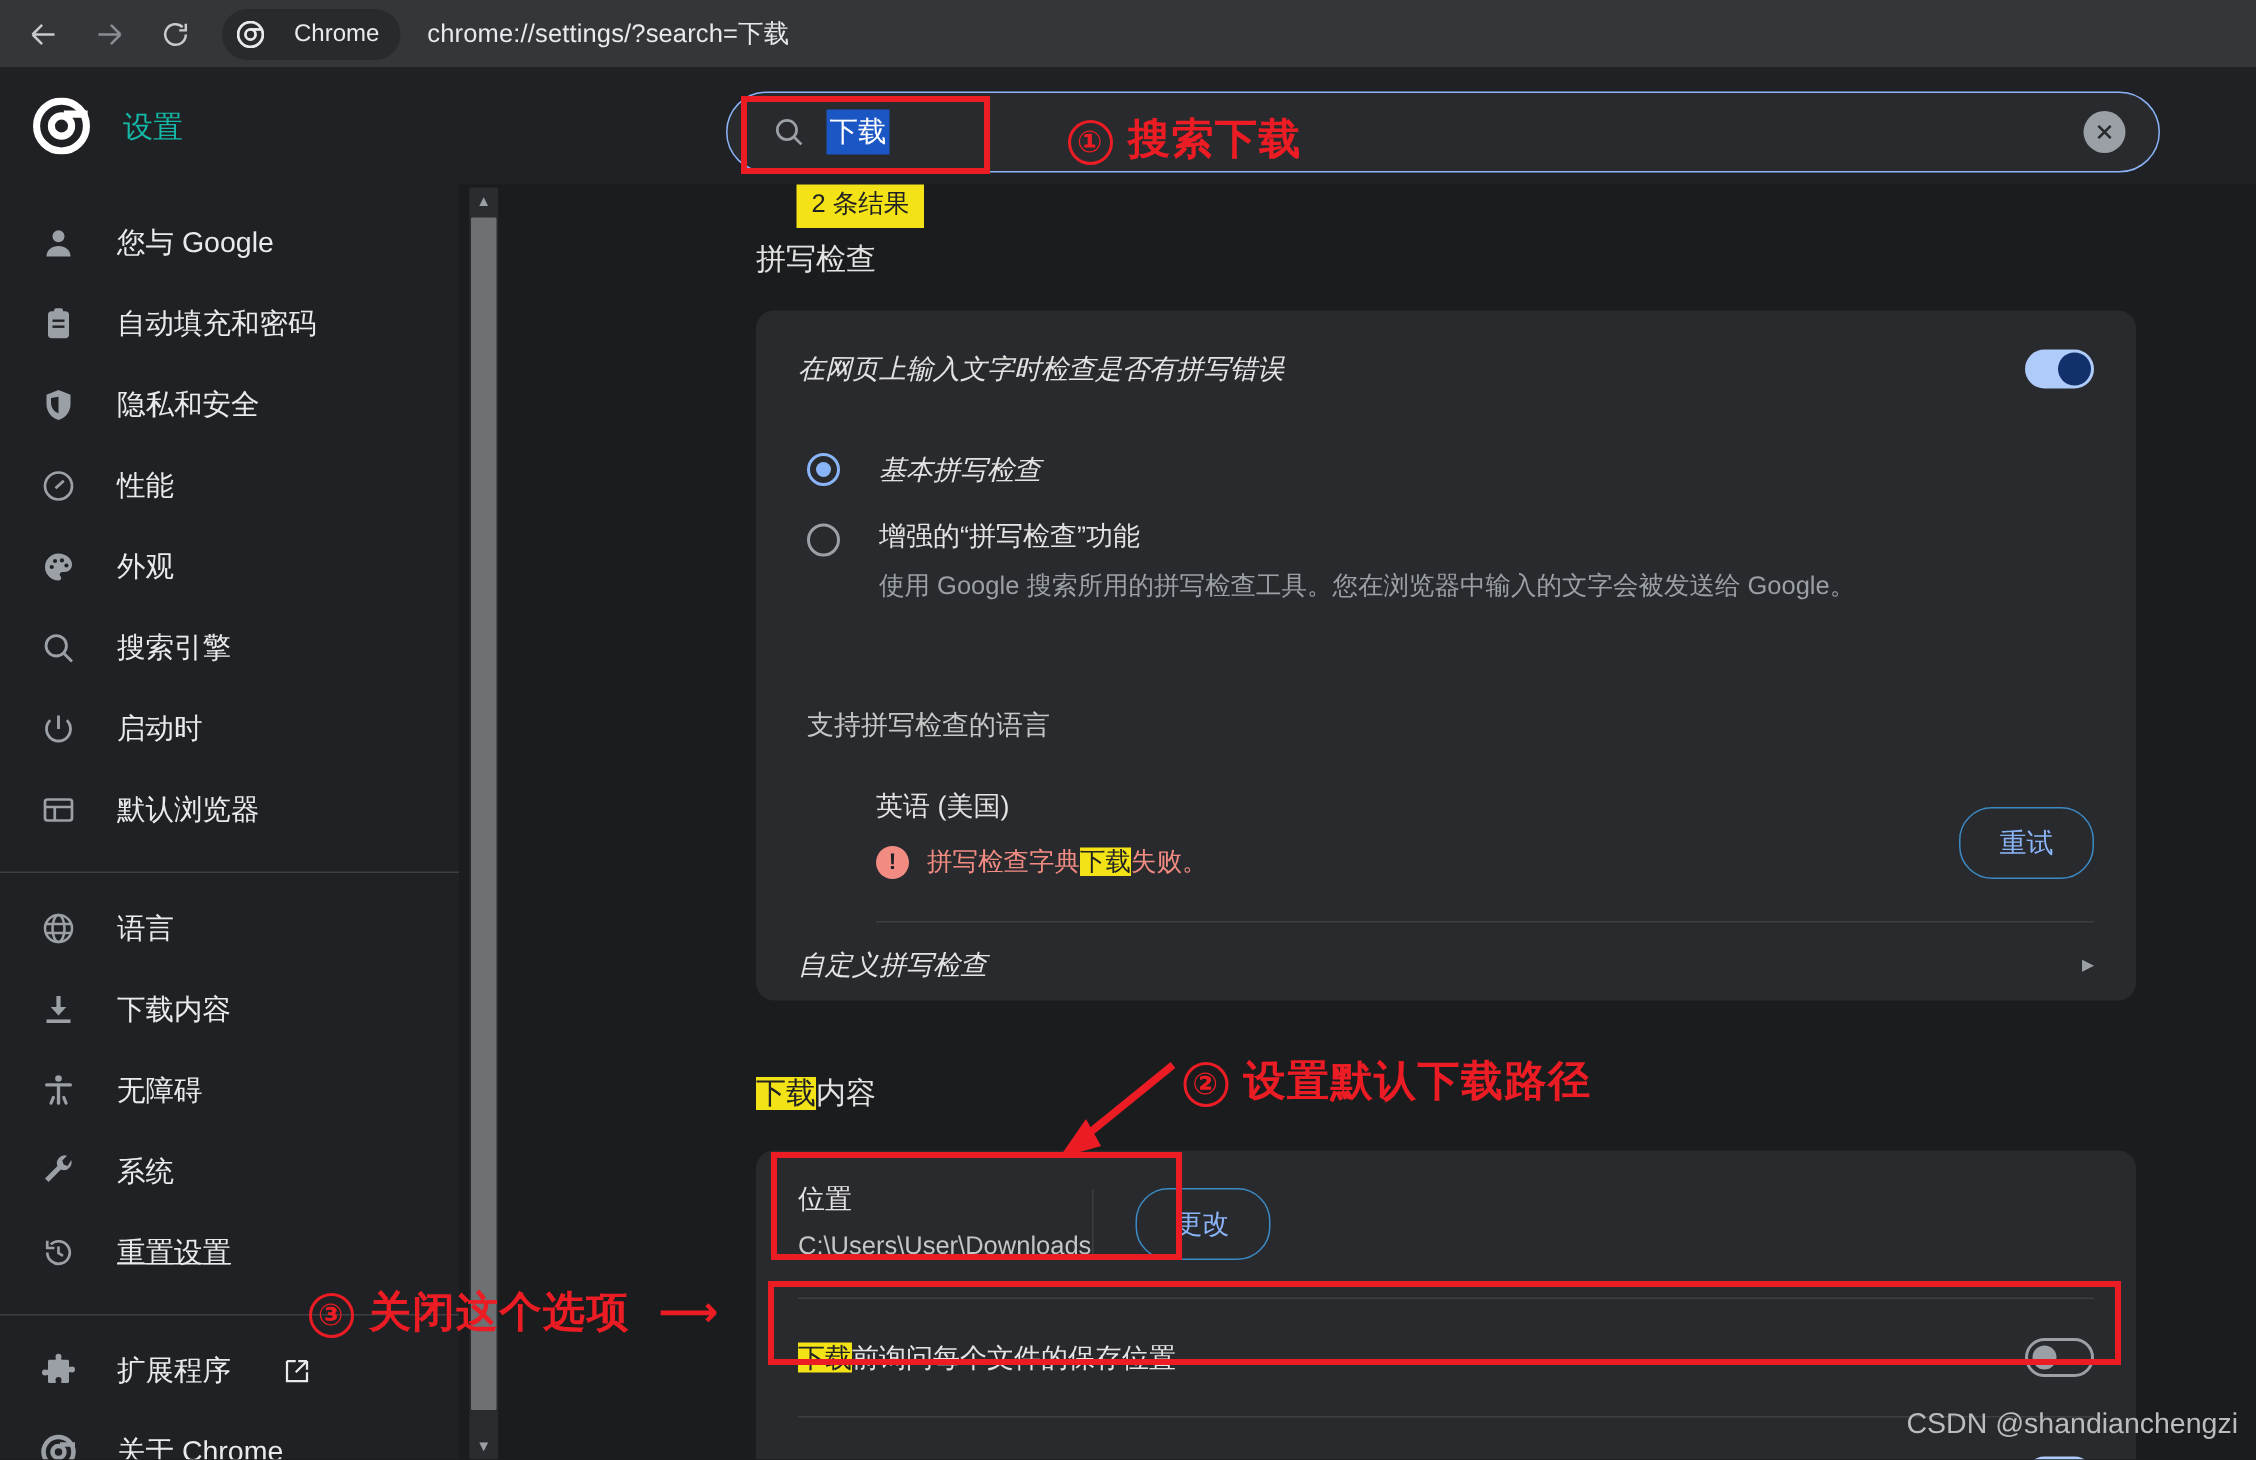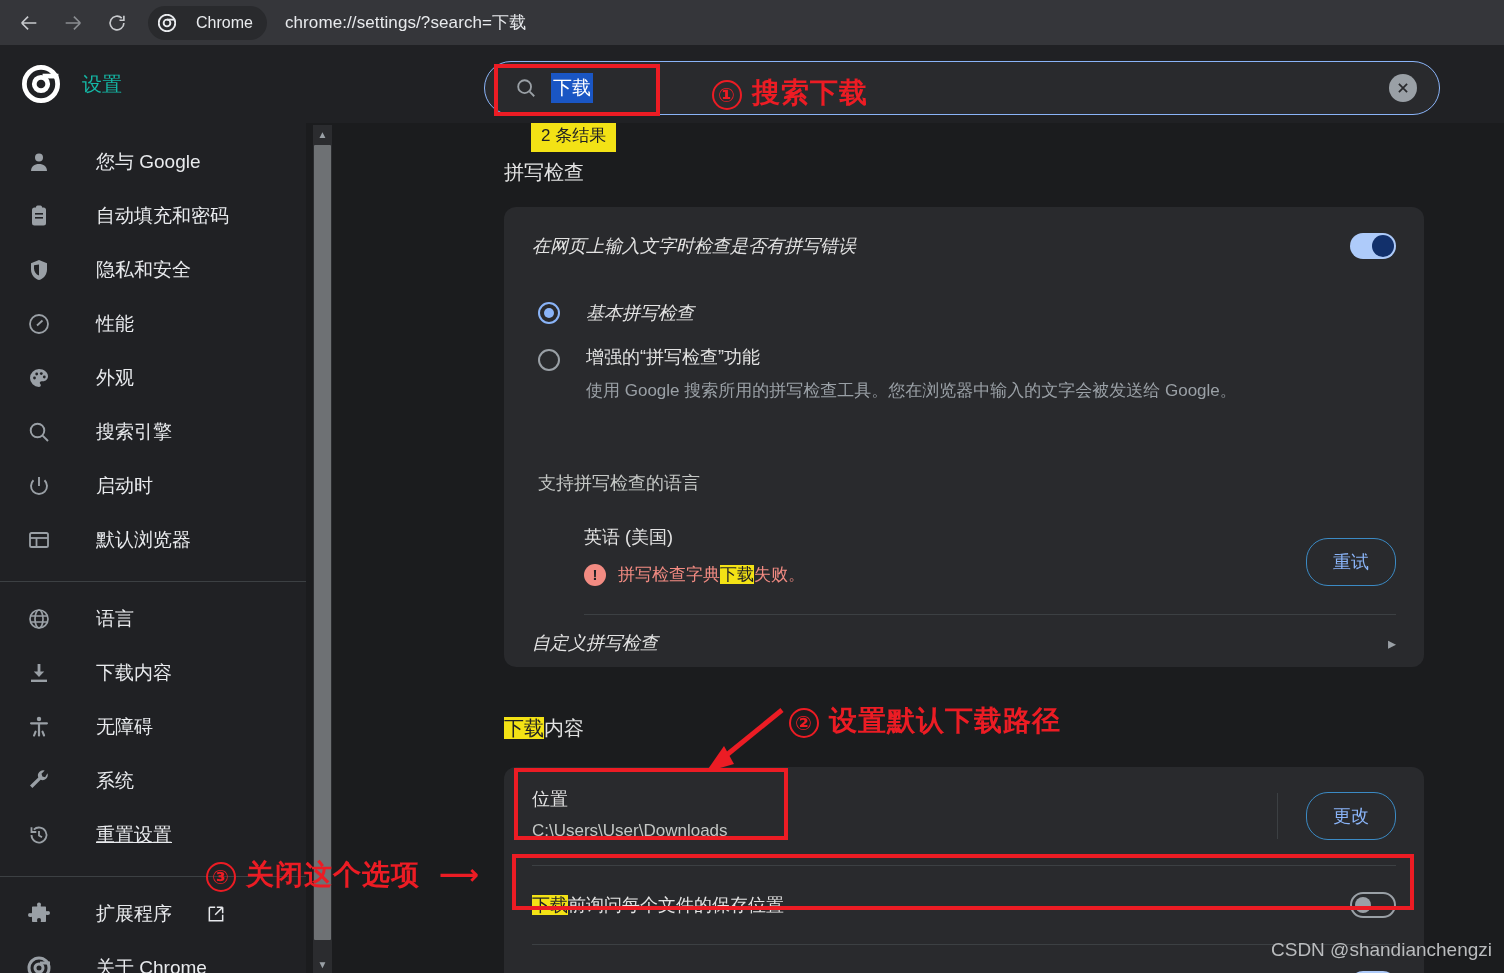--- a/index.html
+++ b/index.html
@@ -64,21 +64,21 @@
   .sidebar {
     position: absolute; left: 0; top: 123px; width: 306px; height: 850px;
     background: #202124; padding-top: 12px; overflow: hidden;
   }
   .side-item {
     display: flex; align-items: center; height: 54px; padding-left: 26px;
     color: #e8eaed; font-size: 19px; gap: 26px;
   }
   .side-item .ic { width: 26px; height: 26px; color: #9aa0a6; flex: 0 0 26px;
     display:flex; align-items:center; justify-content:center; }
-  .side-item .lbl { white-space: nowrap; margin-left: 18px; }
+  .side-item .lbl { white-space: nowrap; }
   .side-item.underline .lbl { text-decoration: underline; }
   .side-sep { height: 1px; background: #3c4043; margin: 14px 0 10px 0; }
   .ext-ic { width: 20px; height: 20px; color: #e8eaed; margin-left: 8px; }
 
   
   .sb-track {
     position: absolute; left: 313px; top: 125px; width: 19px; height: 848px;
     background: #2b2c2f;
   }
   .sb-arrow {
@@ -448,21 +448,21 @@
         <span class="chev">▸</span>
       </div>
     </div>
 
     <div class="sec-title" style="top:592px;">
       <span class="hl">下载</span><span>内容</span>
     </div>
 
     <div class="card" style="left:172px; top:644px; width:920px; height:300px;">
 
-      <div style="position:absolute; left:28px; top:0; width:864px; height:98px; display:flex; align-items:center; justify-content:space-between;">
+      <div style="position:absolute; left:28px; top:0; width:864px; height:98px; display:flex; align-items:center; ">
         <div>
           <div class="row-label">位置</div>
           <div class="sub" style="margin-top:6px; color:#c4c7c5;">C:\Users\User\Downloads</div>
         </div>
         <div style="display:flex; align-items:center; gap:28px;">
           <div style="width:1px; height:46px; background:#3c4043;"></div>
           <button class="pill-btn">更改</button>
         </div>
       </div>
 

